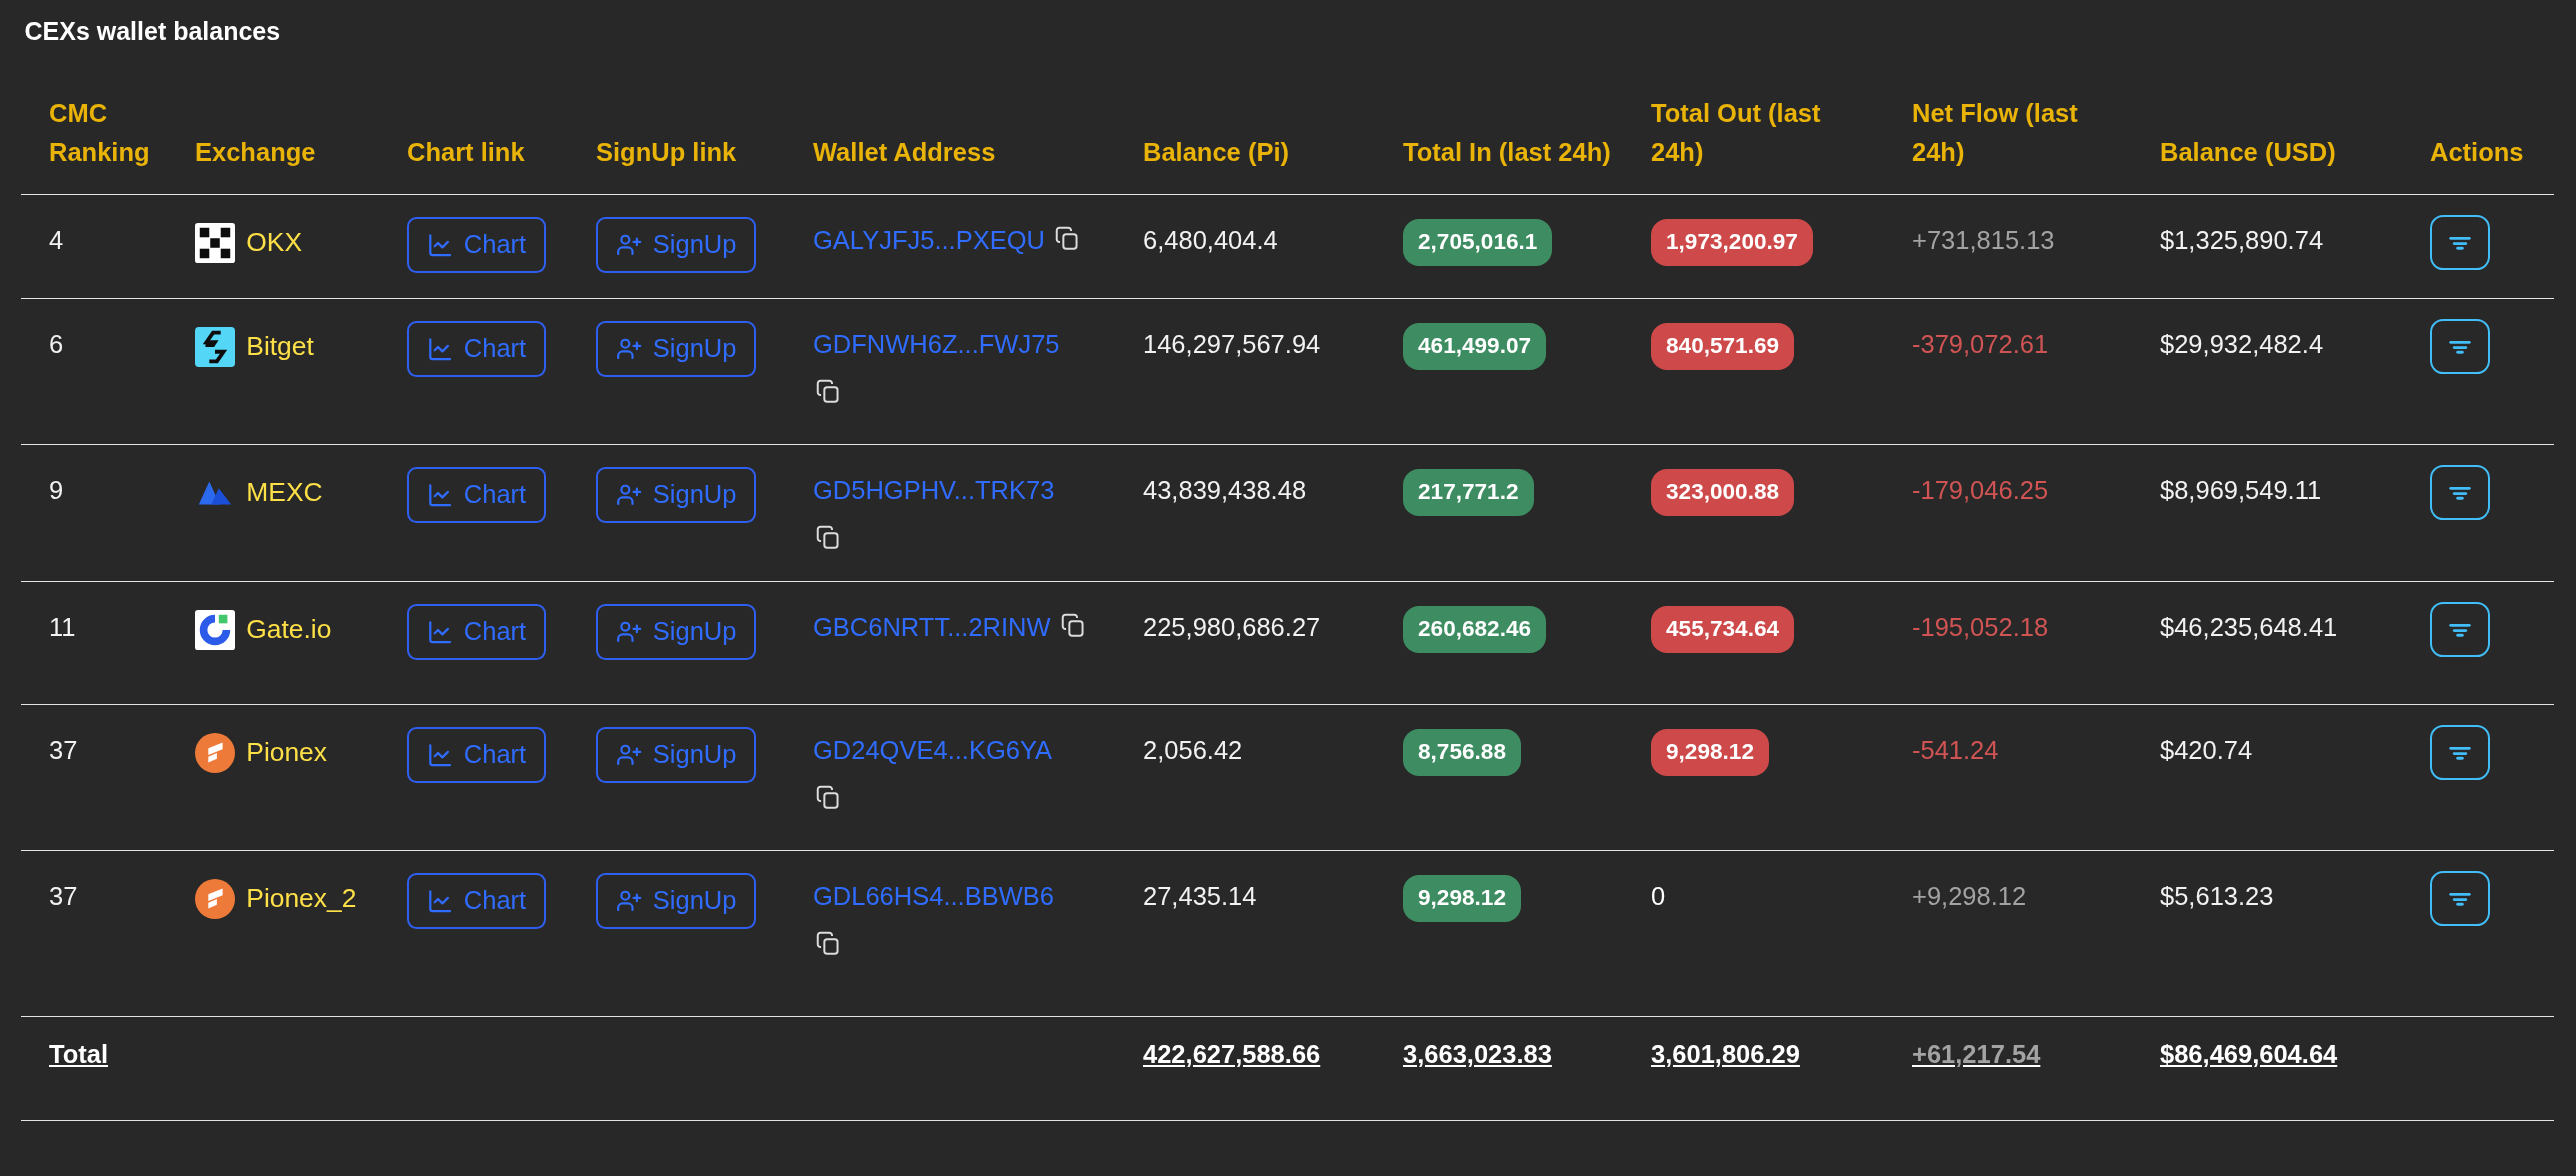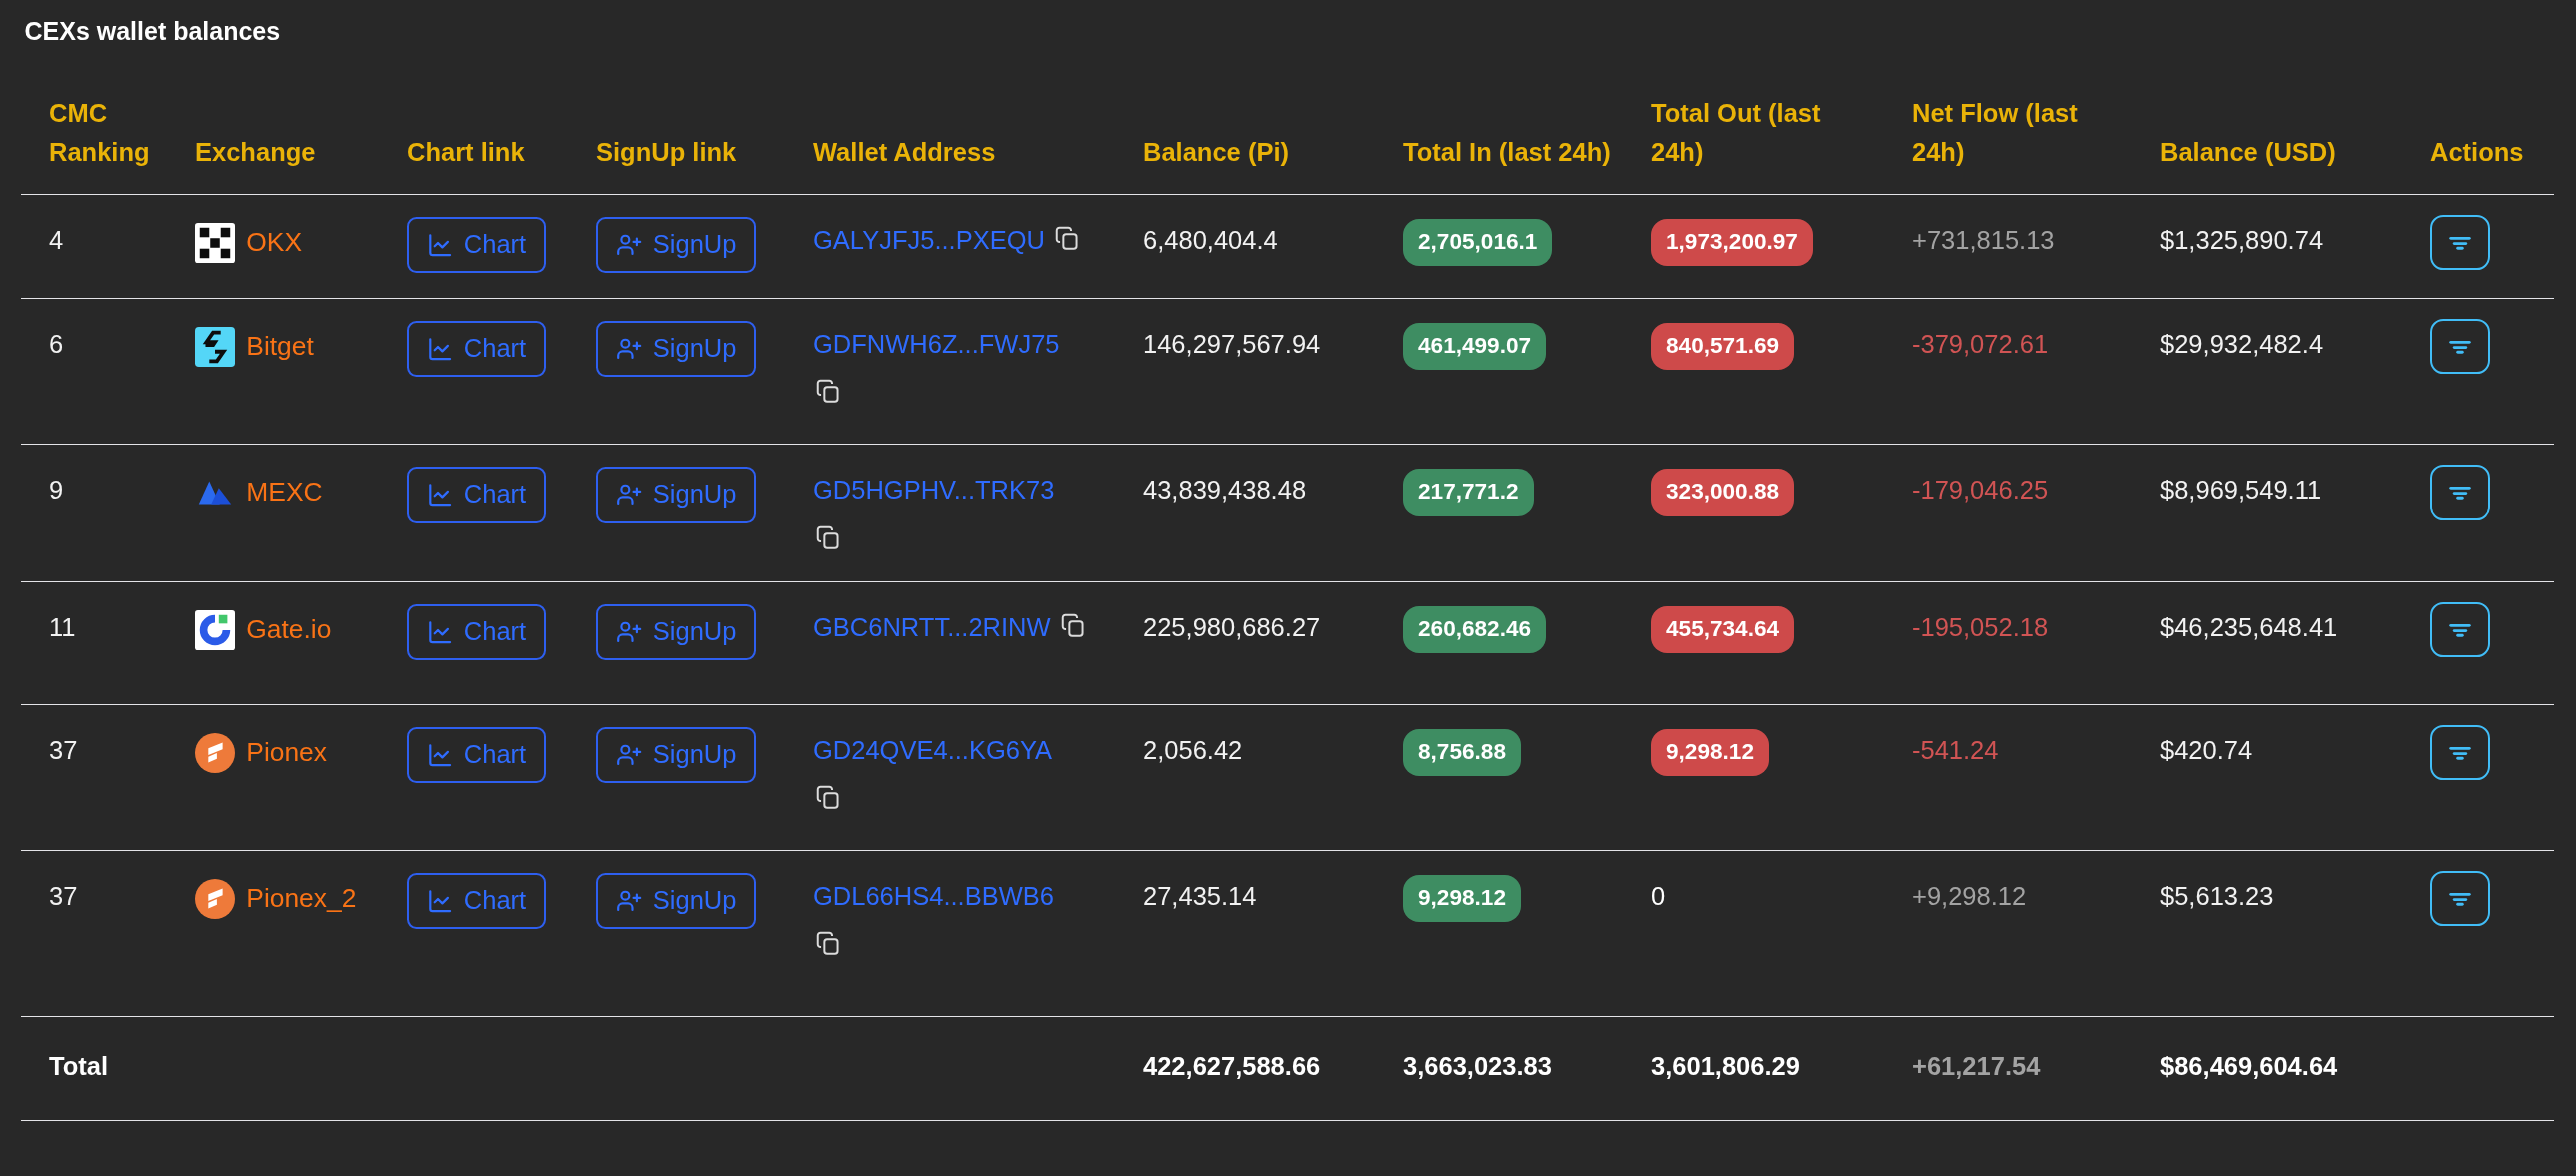--- a/index.html
+++ b/index.html
@@ -39,21 +39,21 @@
     font-size:25.5px;
     color:#f2f2f2;
     padding:28px 24.5px 0 0;
     border-bottom:1.9px solid #e4e4e8;
     line-height:1.35;
   }
   th:first-child, td:first-child { padding-left:28px; }
 
   
   .exch { display:flex; flex-wrap:wrap; align-items:center; column-gap:11.3px; row-gap:9.4px; width:162px; text-decoration:none; }
-  .exch-name { color:#f97316; text-decoration:none; font-size:26.4px; }
+  .exch-name { color:#fde047; text-decoration:none; font-size:26.4px; }
   .logo { width:40px; height:40px; flex:0 0 auto; display:inline-flex; }
 
   
   .lbtn {
     display:inline-flex; align-items:center; gap:10.4px;
     background:transparent;
     border:2.4px solid #2e5ff0;
     border-radius:9.4px;
     color:#2f6cff;
     font-family:inherit;
@@ -92,21 +92,21 @@
     width:60px; height:55px;
     background:transparent;
     border:2.8px solid #41bdf7;
     border-radius:13.2px;
     display:inline-flex; align-items:center; justify-content:center;
     color:#41bdf7;
     cursor:pointer;
     margin-top:-7.5px;
   }
 
-  tr.total td { font-weight:bold; padding-top:32px; color:#ffffff; }
+  tr.total td { font-weight:bold; padding-top:20px; color:#ffffff;text-decoration:underline; }
 </style>
 </head>
 <body>
 
 <svg width="0" height="0" style="position:absolute">
   <defs>
     <g id="i-chart">
         <path d="M3 3v16a2 2 0 0 0 2 2h16" fill="none" stroke-width="2" stroke-linecap="round"></path>
         <path d="m19 9-5 5-4-4-3 3" fill="none" stroke-width="2" stroke-linecap="round" stroke-linejoin="round"></path>
       </g>

